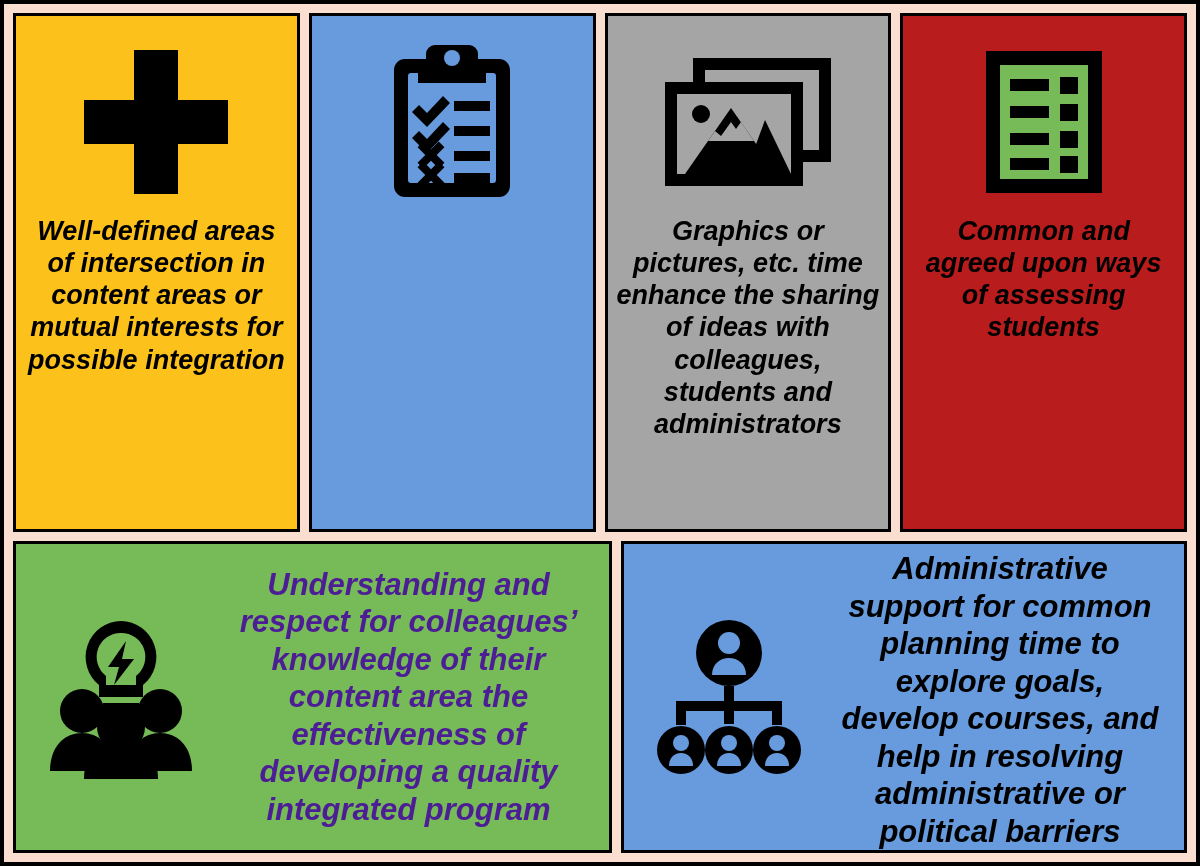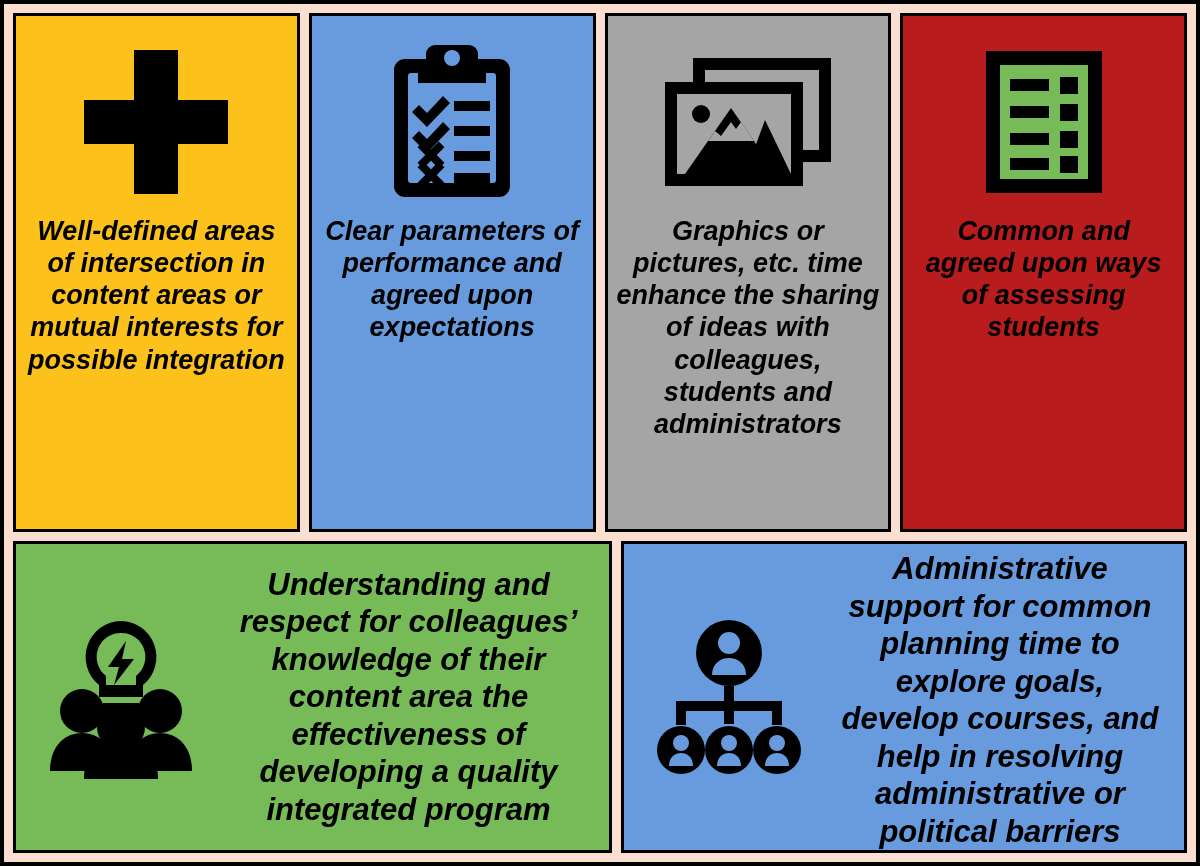--- a/index.html
+++ b/index.html
@@ -139,21 +139,20 @@
               <rect x="28" y="130" width="30" height="8" transform="rotate(45 43 134)"></rect>
               <rect x="28" y="130" width="30" height="8" transform="rotate(-45 43 134)"></rect>
             </g>
 
             <rect x="66" y="60" width="36" height="10" fill="#000"></rect>
             <rect x="66" y="85" width="36" height="10" fill="#000"></rect>
             <rect x="66" y="110" width="36" height="10" fill="#000"></rect>
             <rect x="66" y="132" width="36" height="10" fill="#000"></rect>
           </svg>
         </div>
-        <div class="card-text" style="color: rgb(0, 0, 0);">Clear parameters of performance and agreed upon expectations</div>
       </div>
 
 
       <div class="card" style="background-color: rgb(165, 165, 165);">
         <div class="icon-wrap">
           <svg width="178" height="140" viewBox="0 0 178 140" aria-hidden="true">
 
             <rect x="34" y="6" width="138" height="104" fill="#000"></rect>
             <rect x="46" y="18" width="114" height="80" fill="#a5a5a5"></rect>
 
@@ -209,21 +208,21 @@
             <circle cx="36" cy="100" r="22" fill="#000"></circle>
             <path d="M4 160 c0 -24 14 -38 32 -38 c18 0 32 14 32 38 z" fill="#000"></path>
 
             <circle cx="114" cy="100" r="22" fill="#000"></circle>
             <path d="M82 160 c0 -24 14 -38 32 -38 c18 0 32 14 32 38 z" fill="#000"></path>
 
             <circle cx="75" cy="116" r="24" fill="#000"></circle>
             <path d="M38 168 c0 -26 16 -40 37 -40 c21 0 37 14 37 40 z" fill="#000"></path>
           </svg>
         </div>
-        <div class="card-text" style="color: #000000;">Understanding and respect for colleagues’ knowledge of their content area the effectiveness of developing a quality integrated program</div>
+        <div class="card-text" style="color: #4c1d95;">Understanding and respect for colleagues’ knowledge of their content area the effectiveness of developing a quality integrated program</div>
       </div>
 
       <div class="card card-wide-right" style="background-color: rgb(103, 155, 222);">
         <div class="icon-wrap">
           <svg width="150" height="160" viewBox="0 0 150 160" aria-hidden="true">
 
             <circle cx="75" cy="36" r="33" fill="#000"></circle>
             <circle cx="75" cy="26" r="11" fill="#679bde"></circle>
             <path d="M58 58 c0 -11 8 -17 17 -17 c9 0 17 6 17 17 z" fill="#679bde"></path>
 

